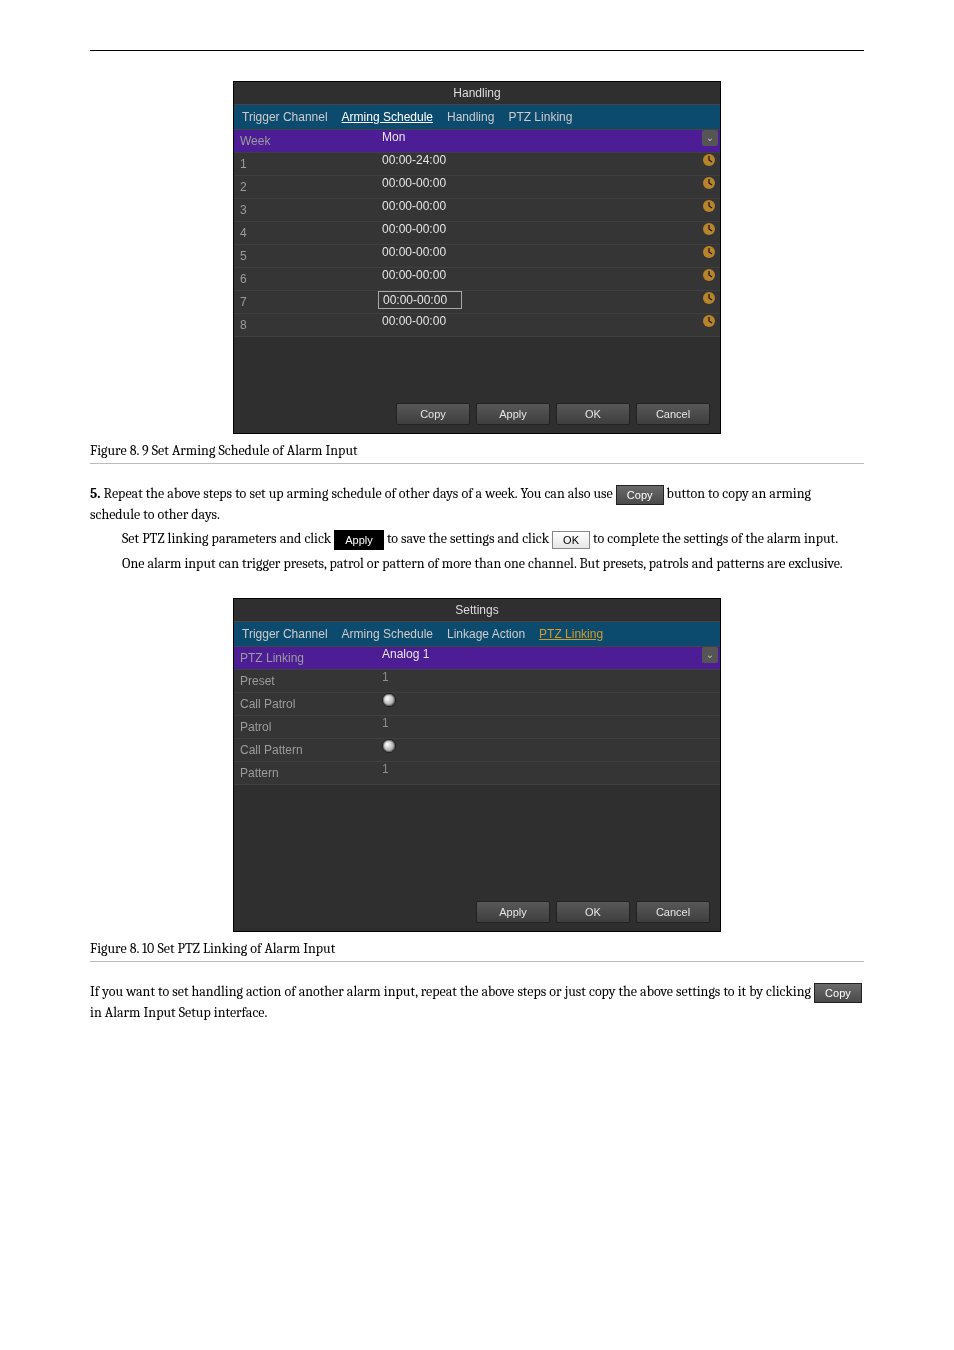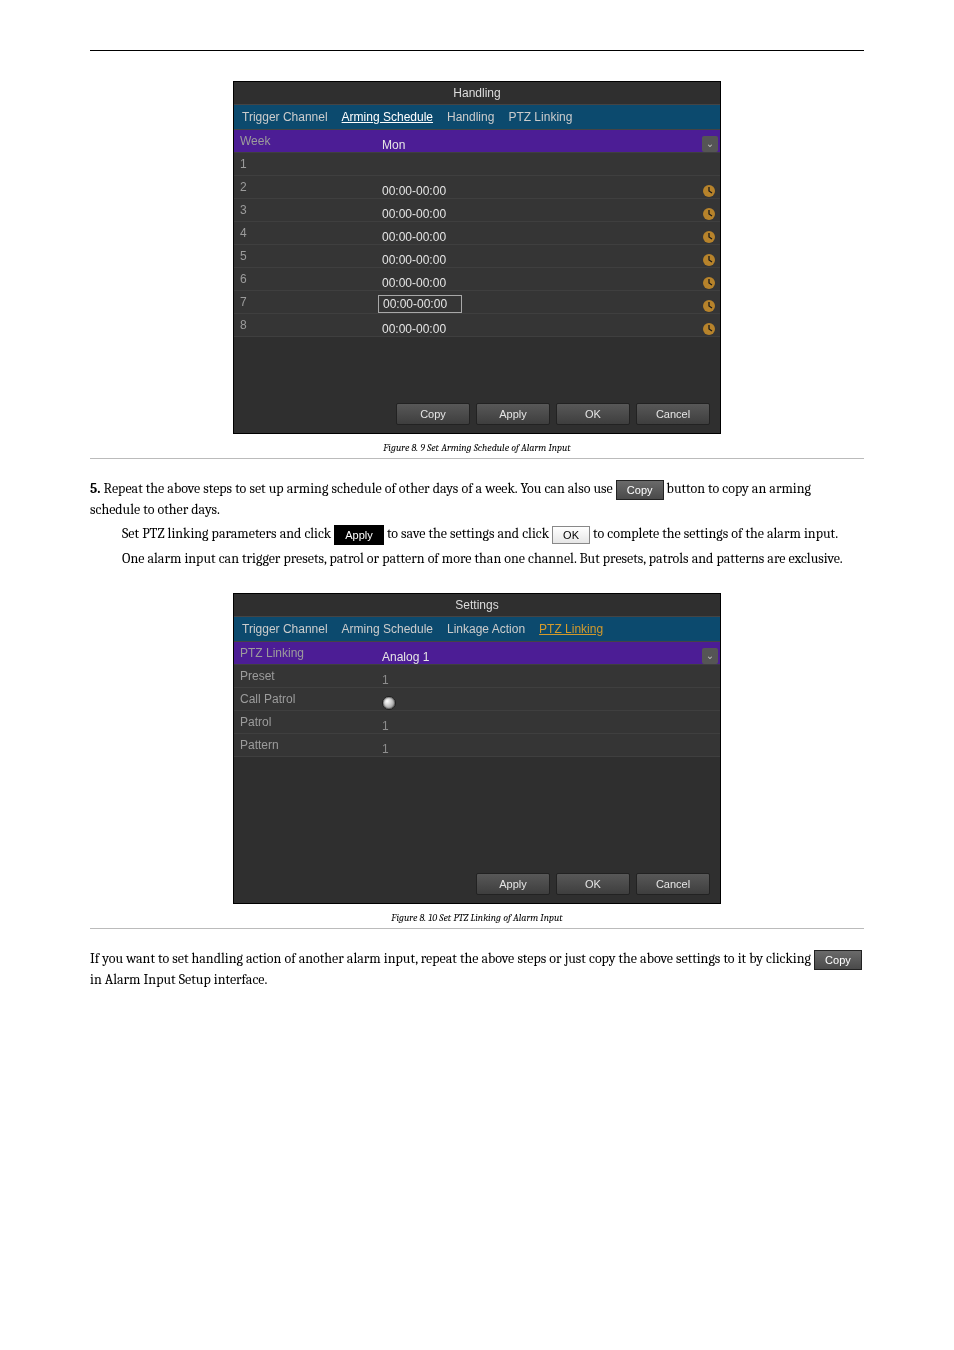--- a/index.html
+++ b/index.html
@@ -68,21 +68,21 @@
   }
   .form-row.alt { background: #4c1d95; }
   .form-label {
     width: 138px;
     padding-left: 6px;
     color: #9c9c9c;
   }
   .form-value-wrap {
     flex: 1;
     display: flex;
-    align-items: flex-end;
+    align-items: flex-start;
     position: relative;
     height: 100%;
   }
   .form-value {
     color: #e5e5e5;
     padding-left: 4px;
     flex: 1;
   }
   .form-value.dim { color: #8d8d8d; }
   .form-value.boxed {
@@ -132,26 +132,24 @@
     height: 20px;
     background: linear-gradient(#585858, #3e3e3e);
     border: 1px solid #222;
     color: #e5e5e5;
     font-size: 11px;
     text-align: center;
     line-height: 20px;
     border-radius: 2px;
   }
   .caption {
-    text-align: center;
     font-family: Cambria, Georgia, serif;
-    font-size: 10px;
+    font-size: 14px;
     color: #000;
     margin: 8px 0 0 0;
-    font-style: italic;
   }
   .body-text {
     font-family: Cambria, Georgia, serif;
     font-size: 14px;
     line-height: 1.45;
   }
   .indent { margin-left: 32px; }
   .btn-inline {
     display: inline-block;
     background: #000;
@@ -212,20 +210,29 @@
     <div class="form-row alt">
       <div class="form-label">Week</div>
       <div class="form-value-wrap">
         <div class="form-value">Mon</div>
         <div class="chevron">⌄</div>
       </div>
     </div>
 
     <div class="form-row">
       <div class="form-label">1</div>
+      <div class="form-value-wrap">
+        <div class="form-value">00:00-24:00</div>
+        <div class="clock-icon">
+            <svg width="14" height="14">
+              <circle cx="7" cy="7" r="6" fill="#b7832b"></circle>
+              <path d="M7 3v4l3 2" stroke="#1a1a1a" stroke-width="1.3" fill="none"></path>
+            </svg>
+          </div>
+      </div>
     </div>
     <div class="form-row">
       <div class="form-label">2</div>
       <div class="form-value-wrap">
         <div class="form-value">00:00-00:00</div>
         <div class="clock-icon">
             <svg width="14" height="14">
               <circle cx="7" cy="7" r="6" fill="#b7832b"></circle>
               <path d="M7 3v4l3 2" stroke="#1a1a1a" stroke-width="1.3" fill="none"></path>
             </svg>
@@ -353,20 +360,27 @@
           <div class="radio-dot"></div>
         </div>
     </div>
     <div class="form-row">
       <div class="form-label">Patrol</div>
       <div class="form-value-wrap">
           <div class="form-value dim">1</div>
         </div>
     </div>
     <div class="form-row">
+      <div class="form-label">Call Pattern</div>
+      <div class="form-value-wrap">
+          <span style="width:4px"></span>
+          <div class="radio-dot"></div>
+        </div>
+    </div>
+    <div class="form-row">
       <div class="form-label">Pattern</div>
       <div class="form-value-wrap">
           <div class="form-value dim">1</div>
         </div>
     </div>
 
     <div class="dialog-blank-lg"></div>
     <div class="dialog-footer">
       <div class="footer-btn">Apply</div>
       <div class="footer-btn">OK</div>

